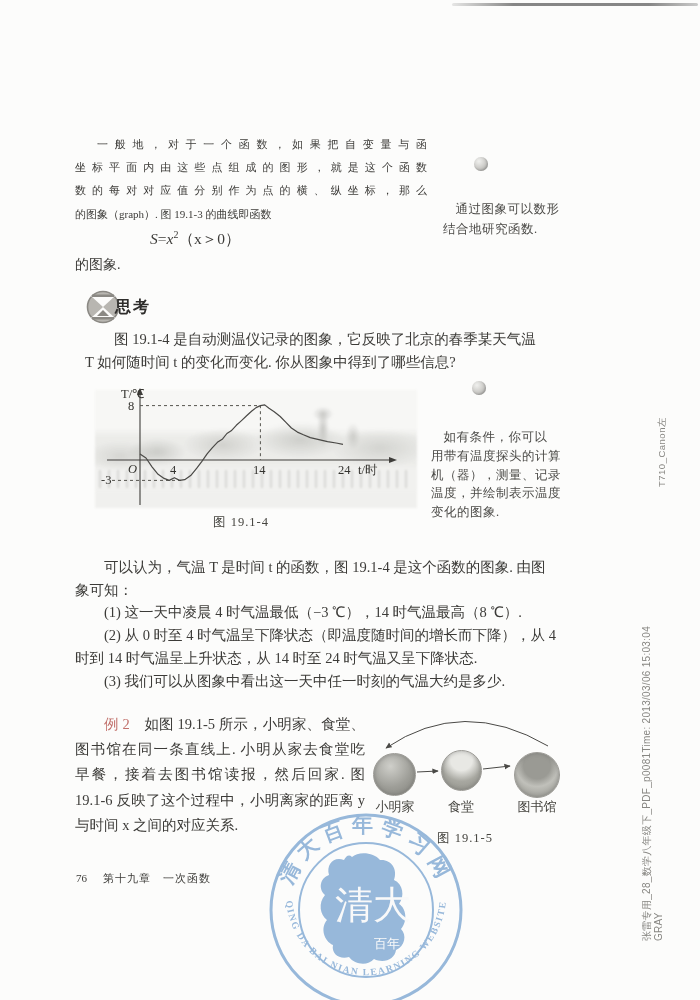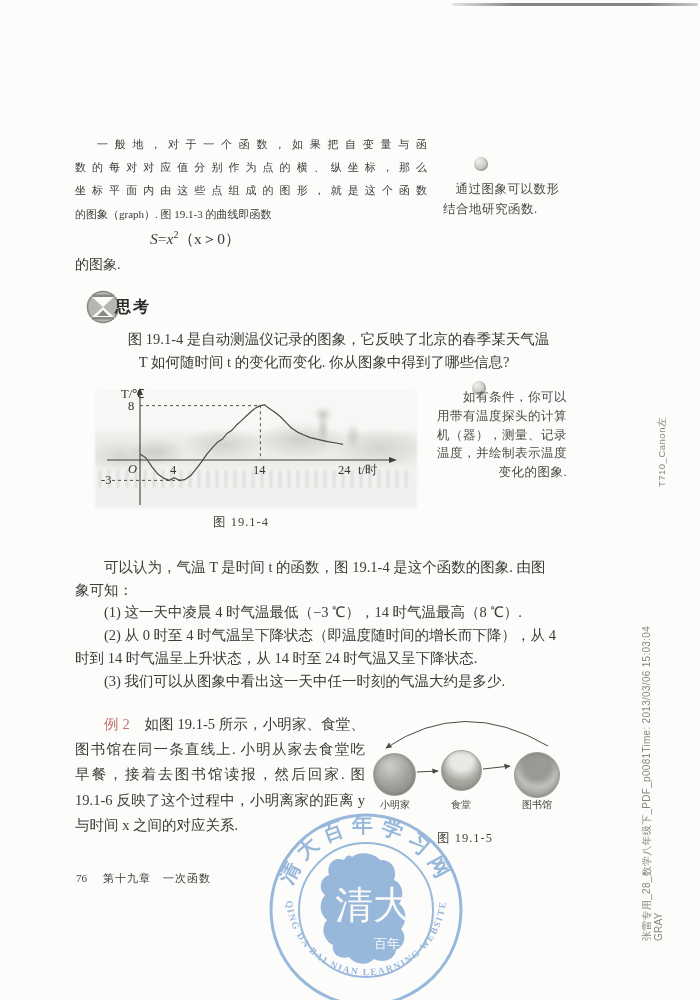--- a/index.html
+++ b/index.html
@@ -5,44 +5,44 @@
   html,body{margin:0;padding:0;background:#e9e9e7;}
   .page{
     position:relative; width:700px; height:1000px; margin:0 auto;
     background:#fcfcfb; overflow:hidden;
     font-family:"Liberation Serif", serif; color:#3c3b38;
   }
   .abs{position:absolute;}
   .jblock div{text-align:justify; text-align-last:justify;}
   .jblock div.last{text-align-last:left;}
   .ind2{text-indent:2em;}
-  .ind1{text-indent:1em;}
+  .ind1{text-indent:1em;margin-top:20px;}
 
   
   .scanline{left:452px; top:3px; width:246px; height:3px;
     background:linear-gradient(90deg, rgba(70,70,70,.12), rgba(55,55,55,.6) 25% 80%, rgba(55,55,55,.25));
     border-radius:2px;}
 
   
   .intro{left:75px; top:133px; width:352px; font-size:11px; line-height:23.2px;}
   .formula{left:150px; top:229px; font-size:15.5px;}
   .formula i{font-family:"Liberation Serif",serif;}
   .after-formula{left:75px; top:256px; font-size:14px;}
 
   
   .pearl{width:14px;height:14px;border-radius:50%;
     background:radial-gradient(circle at 35% 30%, #efefed, #c2c1bd 55%, #9d9c97);
     box-shadow:inset -1px -1px 2px rgba(90,90,90,.5); opacity:.85;}
   .mnote{font-size:12.5px; line-height:20px; color:#4b4a47; letter-spacing:.5px;}
   .mnote1{left:443px; top:179px; width:124px;}
-  .mnote2{left:431px; top:388px; width:136px; line-height:18.8px;text-align:right;}
+  .mnote2{left:431px; top:408px; width:136px; line-height:18.8px;}
 
   
   .think-label{left:115px; top:297px; font-size:16px; font-weight:bold; color:#2e2d2b; letter-spacing:2px;}
-  .think-text{left:85px; top:328px; width:478px; font-size:14.5px; line-height:23px;text-align:center;}
+  .think-text{left:85px; top:328px; width:478px; font-size:14.5px; line-height:23px;}
 
   
   .graph{left:95px; top:384px; width:322px; height:128px;}
   .photo{position:absolute; left:0; top:6px; width:322px; height:118px; opacity:.6; filter:blur(1.2px);
     background:
       radial-gradient(42px 20px at 62px 62px, rgba(118,120,112,.5), transparent 70%),
       radial-gradient(58px 24px at 128px 55px, rgba(128,128,120,.45), transparent 70%),
       radial-gradient(64px 26px at 205px 50px, rgba(122,124,116,.48), transparent 70%),
       radial-gradient(72px 28px at 285px 58px, rgba(128,130,122,.42), transparent 70%),
       radial-gradient(50px 22px at 25px 66px, rgba(133,133,126,.4), transparent 70%),
@@ -65,21 +65,21 @@
   
   .fig5{left:358px; top:700px; width:264px; height:150px;}
   .spot{position:absolute; border-radius:50%; border:1px solid #9b9a95; box-shadow:inset 0 0 4px rgba(80,80,80,.4);}
   .spot-home{left:15px; top:53px; width:41px; height:41px;
     background:radial-gradient(circle at 40% 30%, #cfcfca, #9e9e98 55%, #83837d),
     linear-gradient(180deg,#d6d6d1 0 35%, #9a9a94 35% 80%, #8a8a84 80%);}
   .spot-canteen{left:83px; top:50px; width:39px; height:39px;
     background:radial-gradient(circle at 50% 22%, #e8e8e4 0 30%, #a8a8a1 60%, #8f8f88);}
   .spot-library{left:156px; top:52px; width:44px; height:44px;
     background:radial-gradient(circle at 50% 28%, #9a9a94 0 35%, #c0c0ba 55%, #8d8d86);}
-  .spot-label{position:absolute; top:98px; font-size:10px; color:#45443f; text-align:center;}
+  .spot-label{position:absolute; top:98px; font-size:13px; color:#45443f; text-align:center;}
   .cap5{left:437px; top:830px;}
 
   
   .footer{left:76px; top:871px; font-size:11px; color:#3c3b38;}
   .footer .chap{margin-left:16px; letter-spacing:1px;}
 
   
   .watermark{left:262px; top:806px; width:208px; height:208px; opacity:.8; mix-blend-mode:multiply;}
 
   
@@ -91,22 +91,22 @@
 </style>
 </head>
 <body>
 
 <div class="page">
 
   <div class="abs scanline"></div>
 
   <div class="abs intro jblock">
     <div class="ind2">一般地，对于一个函数，如果把自变量与函</div>
+    <div>坐标平面内由这些点组成的图形，就是这个函数</div>
     <div>数的每对对应值分别作为点的横、纵坐标，那么</div>
-    <div>坐标平面内由这些点组成的图形，就是这个函数</div>
     <div class="last">的图象（graph）. 图 19.1-3 的曲线即函数</div>
   </div>
   <div class="abs formula">
     <i>S</i><span>=</span><i>x</i><sup style="font-size:10px">2</sup><span>（x＞0）</span>
   </div>
   <div class="abs after-formula">的图象.</div>
 
   <div class="abs pearl" style="left:474px; top:157px;"></div>
   <div class="abs mnote mnote1">
     <div class="ind1">通过图象可以数形</div>

